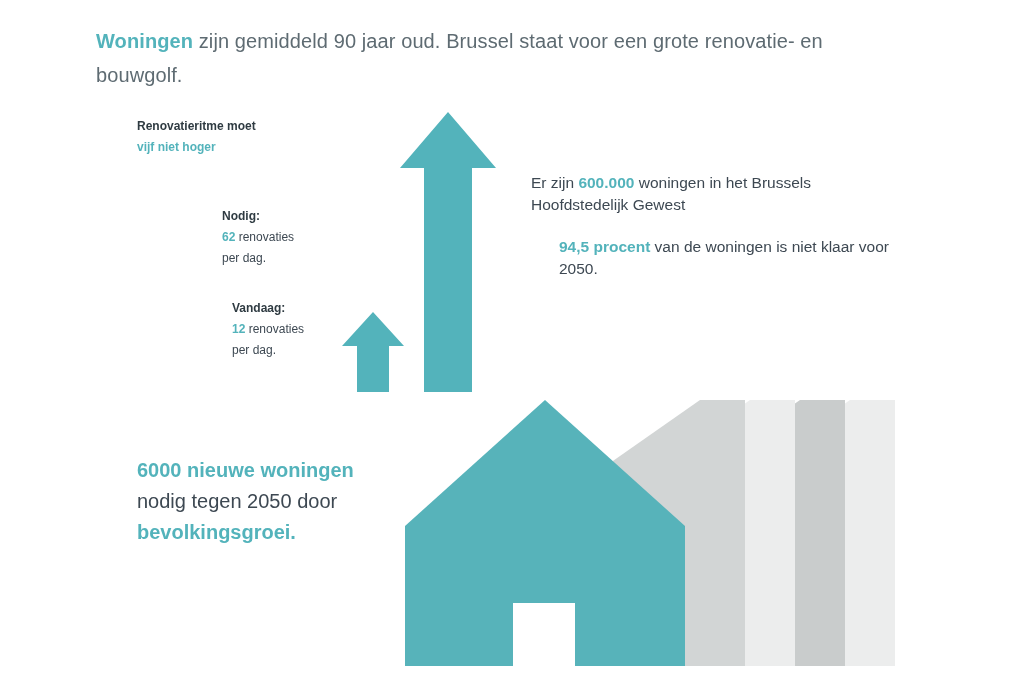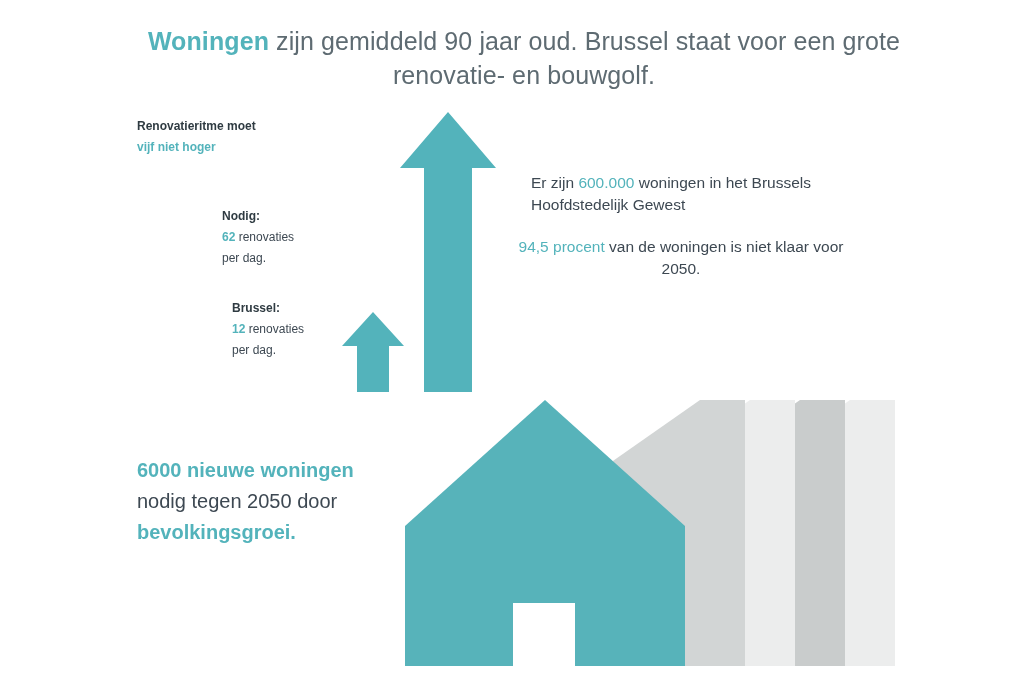--- a/index.html
+++ b/index.html
@@ -17,25 +17,24 @@
   }
   .infographic {
     position: relative;
     width: 1024px;
     height: 692px;
   }
 
   
   .title {
     position: absolute;
-    left: 124px;
+    left: 96px;
     top: 24px;
     width: 800px;
-    text-align: center;
-    font-size: 25px;
+    font-size: 20px;
     line-height: 34px;
     font-weight: 400;
     color: #5e6b72;
     letter-spacing: 0.1px;
   }
   .title .accent {
     color: #53b3bb;
     font-weight: 700;
   }
 
@@ -95,28 +94,27 @@
     font-size: 15.5px;
     line-height: 22px;
     color: #3d4852;
   }
   #right-para-1 {
     left: 531px;
     top: 172px;
     width: 330px;
   }
   #right-para-2 {
-    left: 516px;
+    left: 559px;
     top: 236px;
     width: 330px;
-    text-align: center;
   }
   .right-text .teal {
     color: #53b3bb;
-    font-weight: 400;
+    font-weight: 700;
   }
 
   
   #bottom-left-text {
     position: absolute;
     left: 137px;
     top: 455px;
     width: 300px;
     font-size: 20px;
     line-height: 31px;
@@ -150,21 +148,21 @@
 
   <div class="lbl" id="nodig-label">
     <div class="hd">Nodig:</div>
     <div>
       <span class="teal">62</span><span> renovaties</span>
     </div>
     <div>per dag.</div>
   </div>
 
   <div class="lbl" id="vandaag-label">
-    <div class="hd">Brussel:</div>
+    <div class="hd">Vandaag:</div>
     <div>
       <span class="teal">12</span><span> renovaties</span>
     </div>
     <div>per dag.</div>
   </div>
 
   <div class="arrow-wrap" id="arrow-big">
     <svg width="96" height="280" viewBox="0 0 96 280" xmlns="http://www.w3.org/2000/svg">
       <polygon points="48,0 96,56 72,56 72,280 24,280 24,56 0,56" fill="#53b3bb"></polygon>
     </svg>

